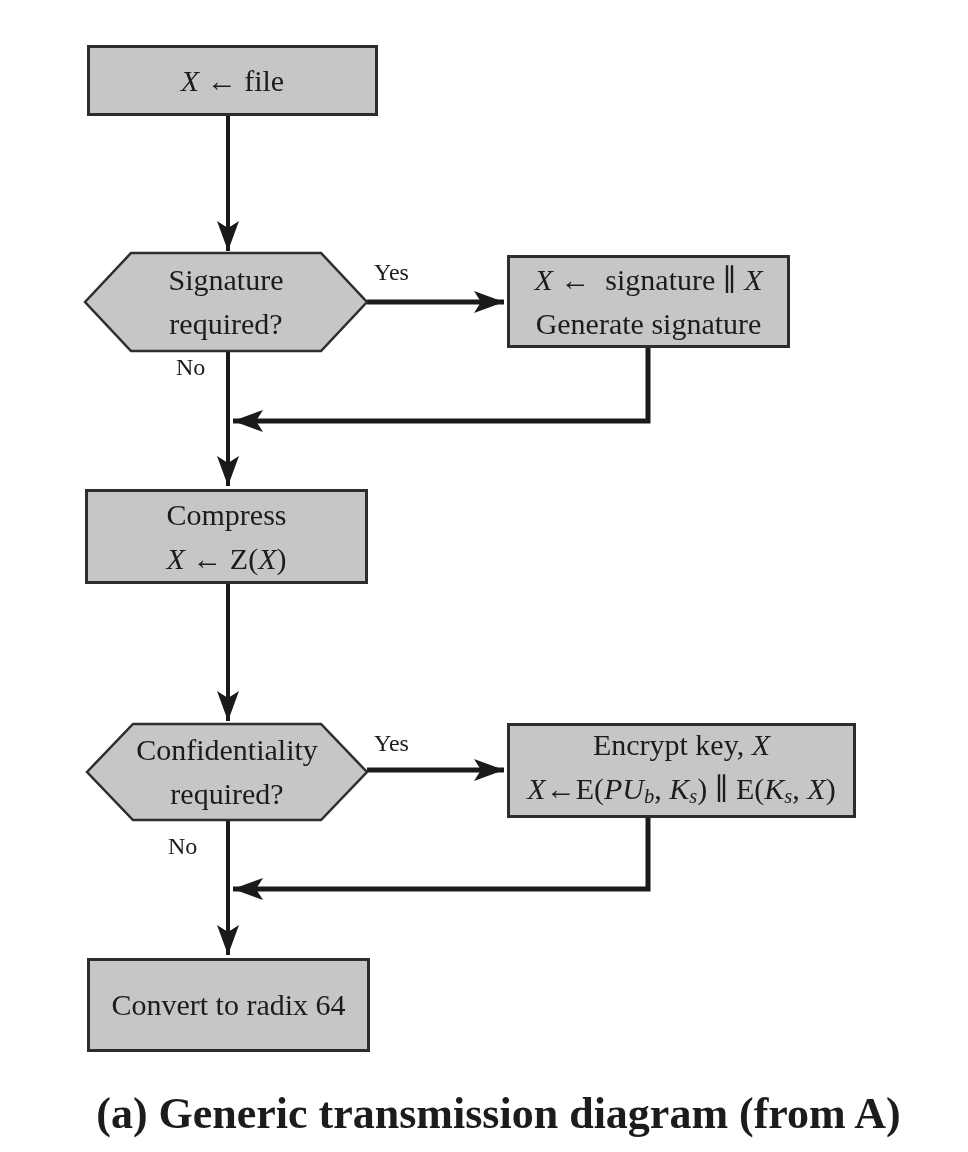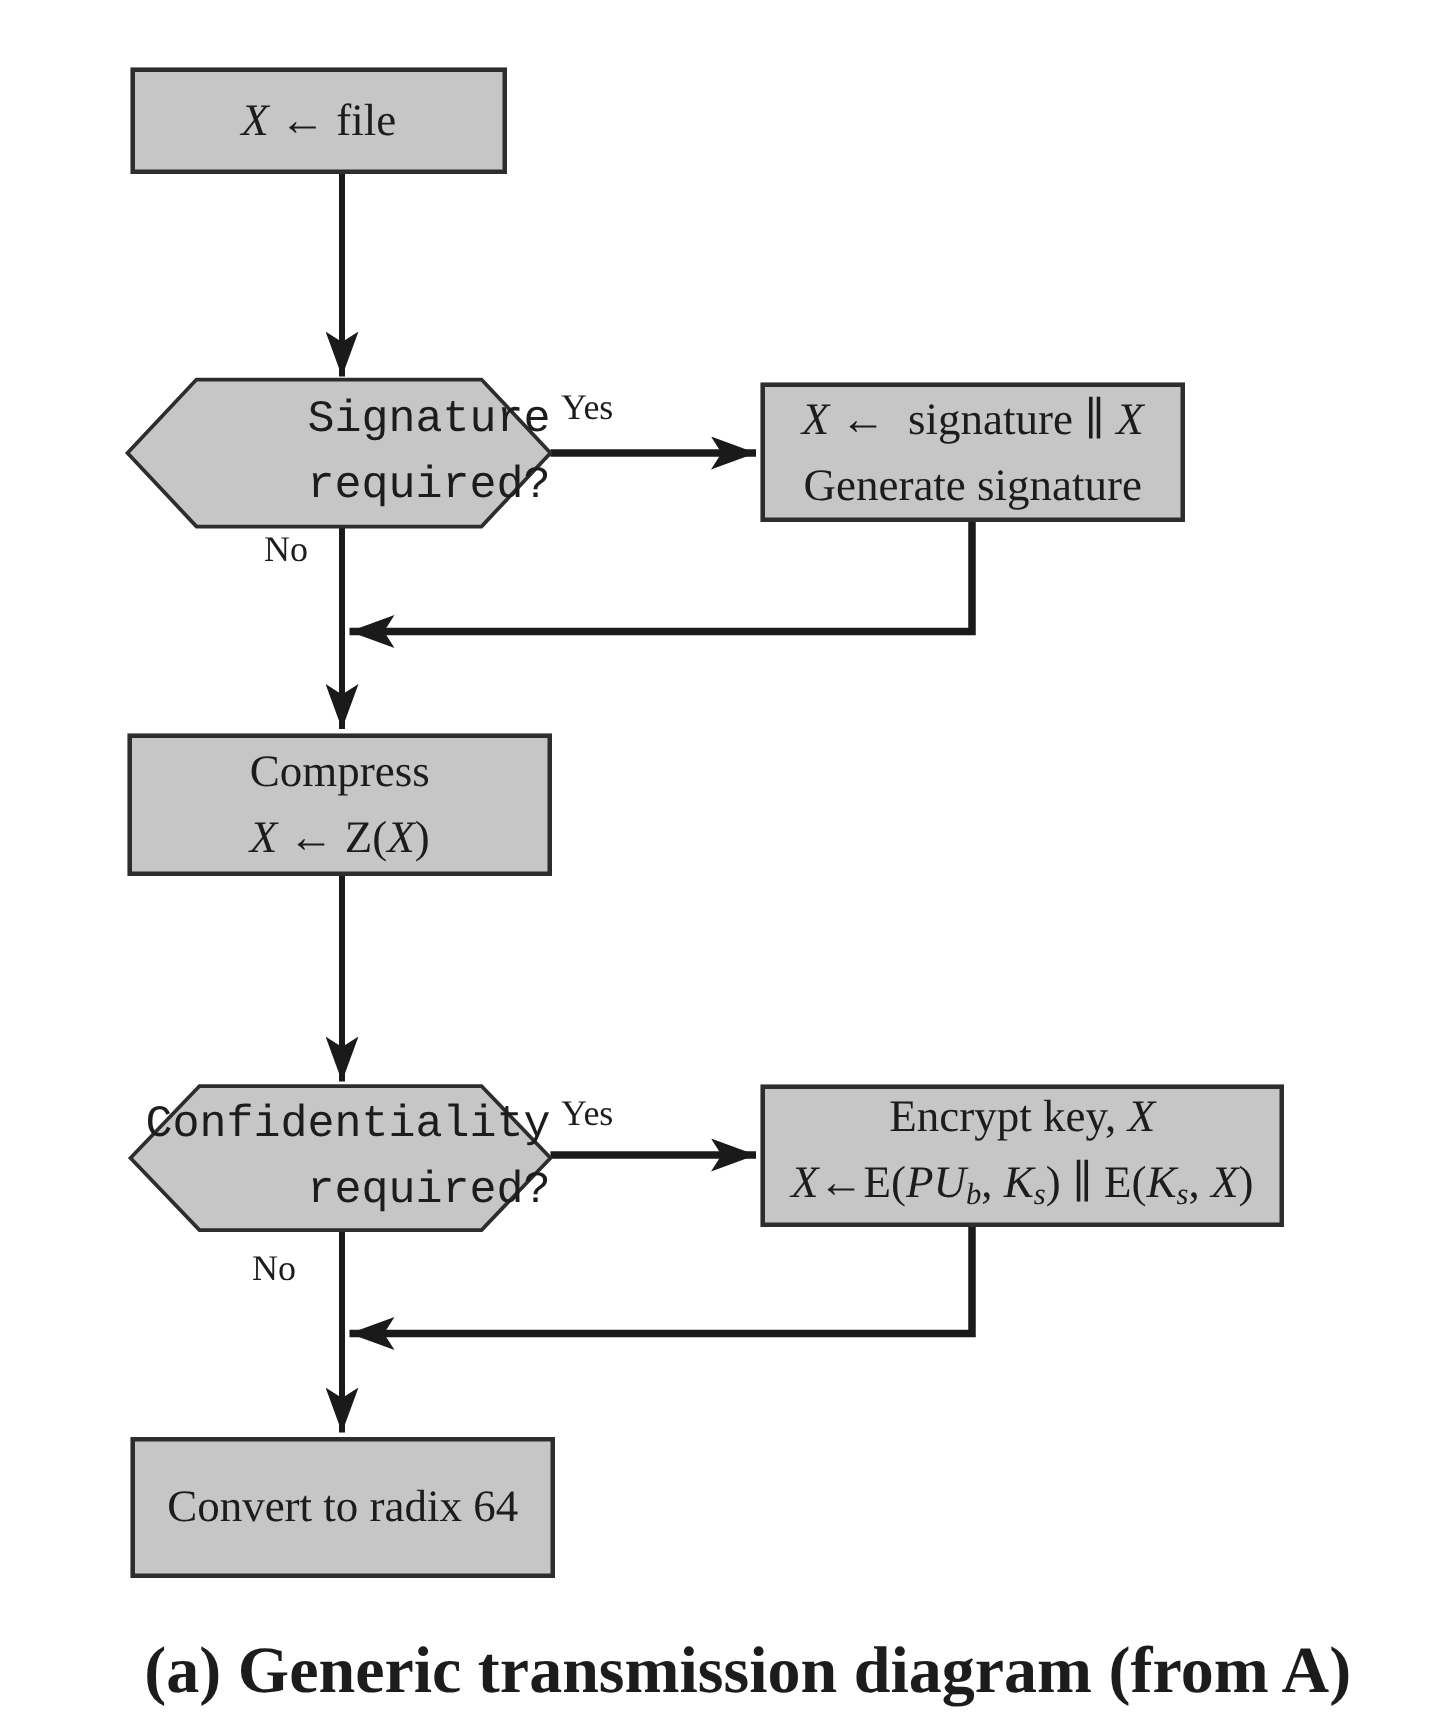--- a/index.html
+++ b/index.html
@@ -21,33 +21,33 @@
   .wire.thick{stroke-width:5;}
   .ah{fill:var(--line-color);}
   .hex{fill:var(--node-fill);stroke:var(--node-border);stroke-width:2.5;}
   .box{
     position:absolute;box-sizing:border-box;
     background:var(--node-fill);border:3px solid var(--node-border);
     display:flex;flex-direction:column;align-items:center;justify-content:center;
     text-align:center;font-size:30px;line-height:44px;
   }
   .hexlabel{
-    position:absolute;display:flex;flex-direction:column;align-items:flex-end;justify-content:center;
-    text-align:center;font-size:30px;line-height:44px;font-family:Liberation Mono, monospace;
+    position:absolute;display:flex;flex-direction:column;align-items:center;justify-content:center;
+    text-align:center;font-size:30px;line-height:44px;
   }
   .nl{white-space:pre;}
   .i{font-style:italic;}
   .sub{font-style:italic;font-size:0.68em;vertical-align:-0.22em;}
   .edge-label{position:absolute;font-size:24px;line-height:34px;}
   .caption{
     position:absolute;left:85px;top:1088px;width:827px;text-align:center;
     font-size:44px;font-weight:bold;
   }
   
-  #box-file{left:87px;top:45px;width:251px;height:71px;}
+  #box-file{left:87px;top:45px;width:291px;height:71px;}
   #box-generate{left:507px;top:255px;width:283px;height:93px;}
   #box-compress{left:85px;top:489px;width:283px;height:95px;}
   #box-encrypt{left:507px;top:723px;width:349px;height:95px;}
   #box-radix{left:87px;top:958px;width:283px;height:94px;}
   #hex1-label{left:85px;top:253px;width:282px;height:98px;}
   #hex2-label{left:87px;top:724px;width:280px;height:96px;}
   #label-yes1{left:374px;top:255px;}
   #label-no1{left:176px;top:350px;}
   #label-yes2{left:374px;top:726px;}
   #label-no2{left:168px;top:829px;}

